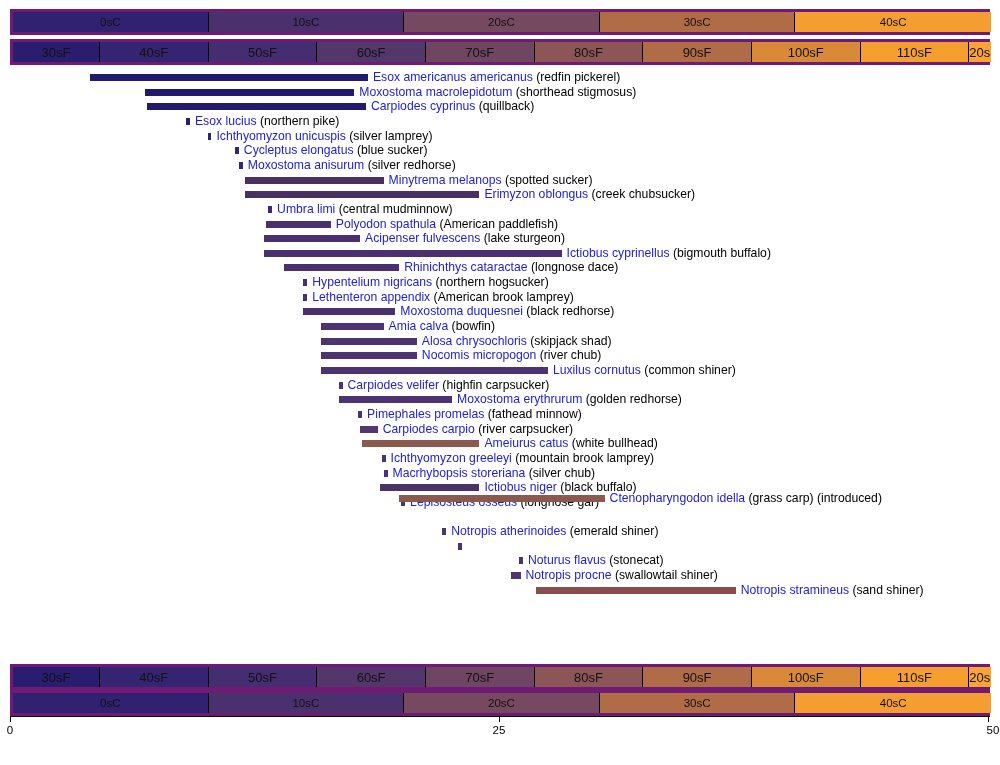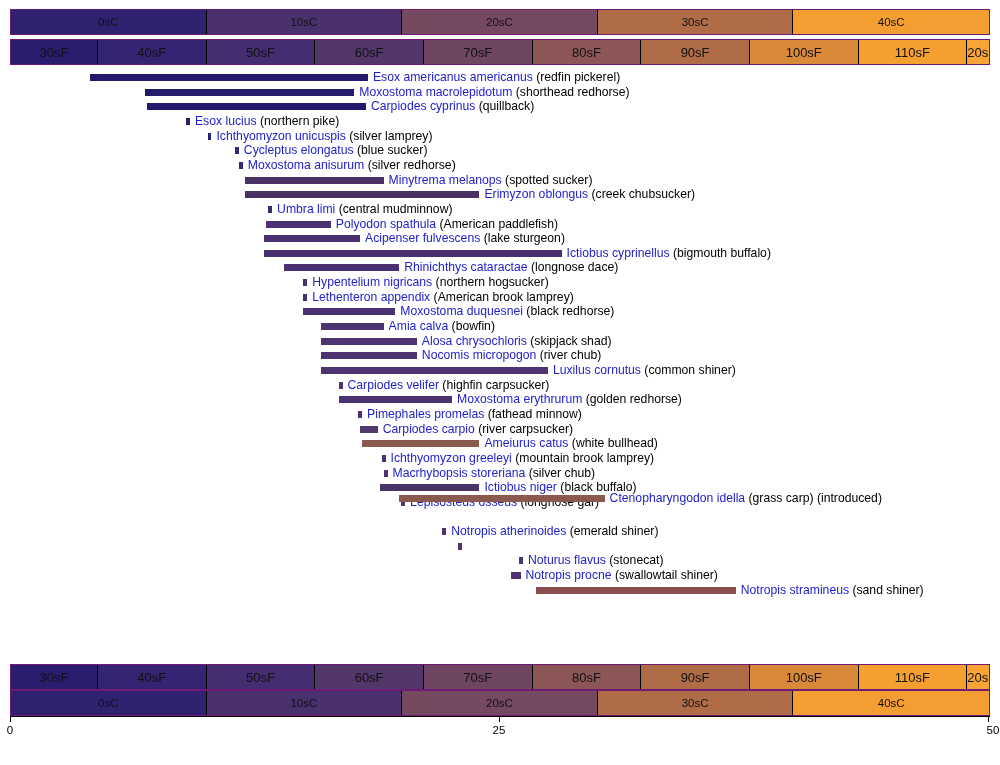--- a/index.html
+++ b/index.html
@@ -4,21 +4,21 @@
 <style>
   html,body{margin:0;padding:0;background:#ffffff;}
   body{width:1000px;height:765px;position:relative;
        font-family:"Liberation Sans","DejaVu Sans",sans-serif;
        -webkit-font-smoothing:antialiased;overflow:hidden;}
 
   #chart{position:absolute;left:0;top:0;width:1000px;height:765px;}
 
   
   .band-row{position:absolute;height:26px;left:10px;width:980px;
-            border:1px solid #701a75;box-sizing:border-box;}
+            border:3px solid #701a75;box-sizing:border-box;}
   .band{position:absolute;top:0;bottom:0;display:flex;align-items:center;
         justify-content:center;font-size:11.5px;color:#111;
         border-right:1px solid #000;box-sizing:border-box;overflow:hidden;
         white-space:nowrap;}
   .band:last-child{border-right:none;}
   .band.f-band{font-size:13px;}
 
   #c-band-top{top:9px;}
   #f-band-top{top:39px;}
   #f-band-bottom{top:664px;}
@@ -67,21 +67,21 @@
       <div class="band f-band" style="left: 956.288px; width: 21.7116px; background: rgb(249, 164, 52);">120sF</div>
     </div>
 
   <div id="rows">
       <div class="row" style="top: 0px;">
         <div class="bar" style="left: 90.196px; width: 277.752px; background: rgb(35, 26, 110);"></div>
         <div class="label" style="left: 372.948px;"><span class="sci">Esox americanus americanus</span><span class="com"> (redfin pickerel)</span></div>
       </div>
       <div class="row" style="top: 14.65px;">
         <div class="bar" style="left: 144.964px; width: 209.292px; background: rgb(35, 26, 110);"></div>
-        <div class="label" style="left: 359.256px;"><span class="sci">Moxostoma macrolepidotum</span><span class="com"> (shorthead redhorse)</span></div>
+        <div class="label" style="left: 359.256px;"><span class="sci">Moxostoma macrolepidotum</span><span class="com"> (shorthead stigmosus)</span></div>
       </div>
       <div class="row" style="top: 29.3px;">
         <div class="bar" style="left: 146.92px; width: 219.072px; background: rgb(35, 26, 110);"></div>
         <div class="label" style="left: 370.992px;"><span class="sci">Carpiodes cyprinus</span><span class="com"> (quillback)</span></div>
       </div>
       <div class="row" style="top: 43.95px;">
         <div class="bar tick" style="left: 186.04px; width: 3.912px; background: rgb(42, 31, 114);"></div>
         <div class="label" style="left: 194.952px;"><span class="sci">Esox lucius</span><span class="com"> (northern pike)</span></div>
       </div>
       <div class="row" style="top: 58.6px;">

